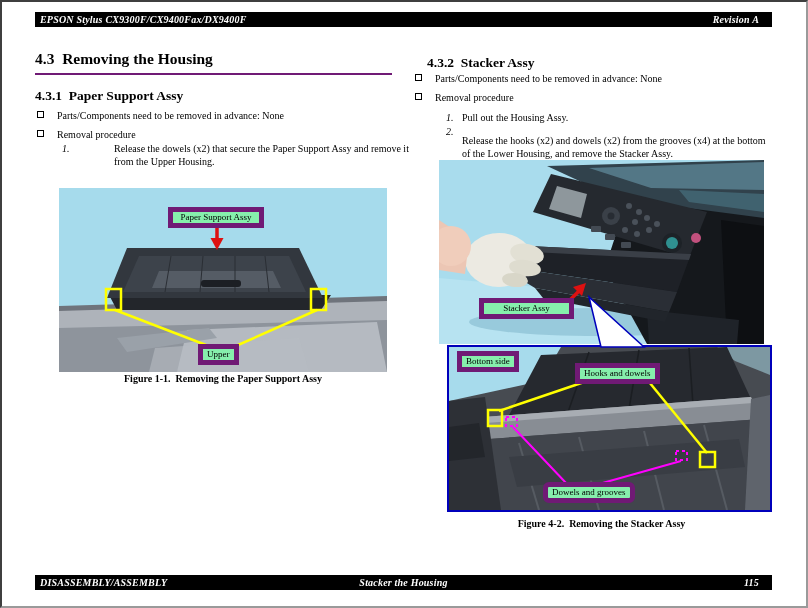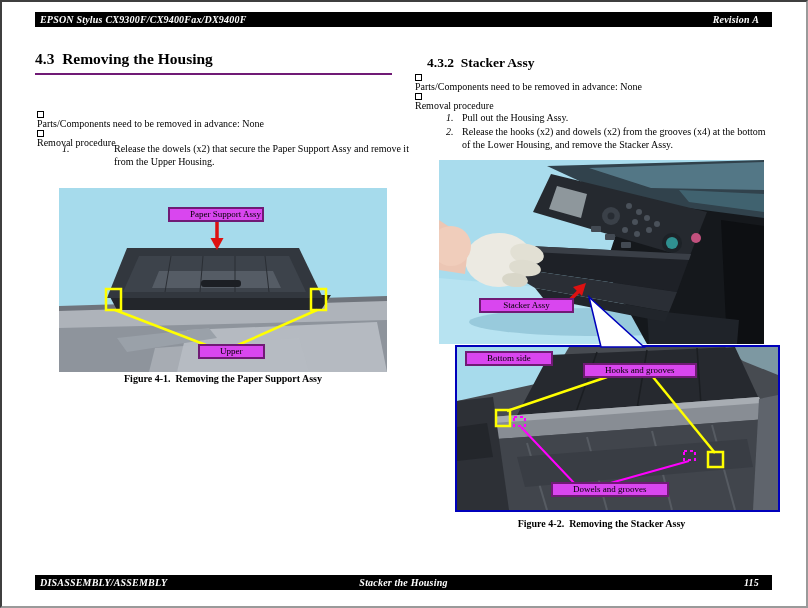--- a/index.html
+++ b/index.html
@@ -24,74 +24,75 @@
 
   .h1 {
     position:absolute; left:33px; top:48px; width:357px;
     font-size:15.5px; font-weight:bold; white-space:pre-wrap;
     border-bottom:2px solid #701a75; padding-bottom:5px;
   }
   .h2 { position:absolute; font-size:13.5px; font-weight:bold; white-space:pre-wrap; }
   .h2-left  { left:33px; top:86px; }
   .h2-right { left:410px; top:53px;margin-left:15px; }
 
-  .checkrow { position:absolute; display:flex; align-items:flex-start; font-size:10px;flex-direction:column; }
+  .checkrow { position:absolute; display:flex; align-items:flex-start; font-size:10px; }
   .checkbox {
     display:inline-block; width:7px; height:7px; border:1px solid #000;
     margin-top:1px; margin-right:13px; flex:0 0 auto; background:#fff;
   }
   .cl1 { left:35px; top:108px; }
   .cl2 { left:35px; top:127px; }
   .cr1 { left:413px; top:71px; }
   .cr2 { left:413px; top:90px; }
 
   .steprow { position:absolute; display:flex; font-size:10px; line-height:1.25; }
   .stepnum { font-style:italic; width:16px; flex:0 0 auto; }
   .steptext { display:block; }
   .sl1 { left:60px; top:141px; } .sl1 .steptext { width:314px;margin-left:36px; }
   .sr1 { left:444px; top:110px; } .sr1 .steptext { width:312px; }
-  .sr2 { left:444px; top:124px; } .sr2 .steptext { width:312px; }
+  .sr2 { left:444px; top:124px; } .sr2 .steptext { width:312px;margin-top:9px; }
 
   .figure { position:absolute; }
   .fig1 { left:57px; top:186px; width:328px; height:184px; }
   .fig2 { left:437px; top:158px; width:325px; height:353px; }
   .fig2-top { position:absolute; left:0; top:0; width:325px; height:184px; }
   .fig2-inset {
-    position:absolute; left:16px; top:185px; width:325px; height:167px;
+    position:absolute; left:8px; top:185px; width:325px; height:167px;
     border:2px solid #0000bb; background:#474b51;
   }
   .wedge { position:absolute; left:0; top:0; width:325px; height:353px; pointer-events:none; }
 
   .plabel {
-    position:absolute; background:#d946ef; border:2px solid #701a75;
-    font-size:9px; line-height:1.25; padding:0px 20px; white-space:nowrap;
+    position:absolute; background:#86efac; border:5px solid #701a75;
+    font-size:9px; line-height:1.25; padding:0px 4px; white-space:nowrap;
     text-align:center;
   }
   .lab-psa { left:109px; top:19px; width:96px; }
   .lab-dowels { left:139px; top:156px; }
   .lab-stacker { left:40px; top:138px; width:95px;font-family:Liberation Serif, serif; }
   .lab-bottomside { left:8px; top:4px; }
   .lab-hooks { left:126px; top:16px; }
-  .lab-dg { left:94px; top:135px; }
+  .lab-dg { left:94px; top:135px;border-radius:6px; }
 
   .caption { position:absolute; font-size:10px; font-weight:bold; text-align:center; white-space:pre-wrap; }
   .cap1 { left:57px; top:371px; width:328px; }
   .cap2 { left:437px; top:516px; width:325px; }
 </style>
 </head>
 <body>
 
 <div class="screen">
 
   <div class="bar bar-top">
     <span class="lft">EPSON Stylus CX9300F/CX9400Fax/DX9400F</span>
     <span class="rgt">Revision A</span>
   </div>
 
   <div class="h1">4.3  Removing the Housing</div>
+  <div class="h2 h2-left">4.3.1  Paper Support Assy</div>
 
   <div class="checkrow cl1">
     <span class="checkbox"></span>
     <span>Parts/Components need to be removed in advance: None</span>
   </div>
   <div class="checkrow cl2">
     <span class="checkbox"></span>
     <span>Removal procedure</span>
   </div>
 
@@ -129,21 +130,21 @@
 
       <line x1="56" y1="122" x2="147" y2="157" stroke="#ffff00" stroke-width="2.5"></line>
       <line x1="258" y1="122" x2="179" y2="157" stroke="#ffff00" stroke-width="2.5"></line>
 
       <line x1="158" y1="33" x2="158" y2="52" stroke="#dd1111" stroke-width="3.5"></line>
       <polygon points="158,62 151.5,50 164.5,50" fill="#dd1111"></polygon>
     </svg>
     <div class="plabel lab-psa">Paper Support Assy</div>
     <div class="plabel lab-dowels">Upper</div>
   </div>
-  <div class="caption cap1">Figure 4-1.  Removing the Paper Support Assy</div>
+  <div class="caption cap1">Figure 1-1.  Removing the Paper Support Assy</div>
 
   <div class="h2 h2-right">4.3.2  Stacker Assy</div>
 
   <div class="checkrow cr1">
     <span class="checkbox"></span>
     <span>Parts/Components need to be removed in advance: None</span>
   </div>
   <div class="checkrow cr2">
     <span class="checkbox"></span>
     <span>Removal procedure</span>
@@ -244,21 +245,21 @@
         <line x1="150" y1="30" x2="50" y2="64" stroke="#ffff00" stroke-width="2.5"></line>
         <line x1="196" y1="30" x2="258" y2="106" stroke="#ffff00" stroke-width="2.5"></line>
 
         <rect x="57" y="70" width="11" height="9" fill="none" stroke="#ff00ff" stroke-width="2" stroke-dasharray="3,3"></rect>
         <rect x="227" y="104" width="11" height="9" fill="none" stroke="#ff00ff" stroke-width="2" stroke-dasharray="3,3"></rect>
 
         <line x1="118" y1="137" x2="64" y2="80" stroke="#ff00ff" stroke-width="2"></line>
         <line x1="150" y1="137" x2="232" y2="114" stroke="#ff00ff" stroke-width="2"></line>
       </svg>
       <div class="plabel lab-bottomside">Bottom side</div>
-      <div class="plabel lab-hooks">Hooks and grooves</div>
+      <div class="plabel lab-hooks">Hooks and dowels</div>
       <div class="plabel lab-dg">Dowels and grooves</div>
     </div>
 
     <svg class="wedge" viewBox="0 0 325 353">
       <polygon points="150,137 162,187 205,187" fill="#ffffff" stroke="#0000bb" stroke-width="1.5"></polygon>
     </svg>
   </div>
   <div class="caption cap2">Figure 4-2.  Removing the Stacker Assy</div>
 
   <div class="bar bar-bottom">

